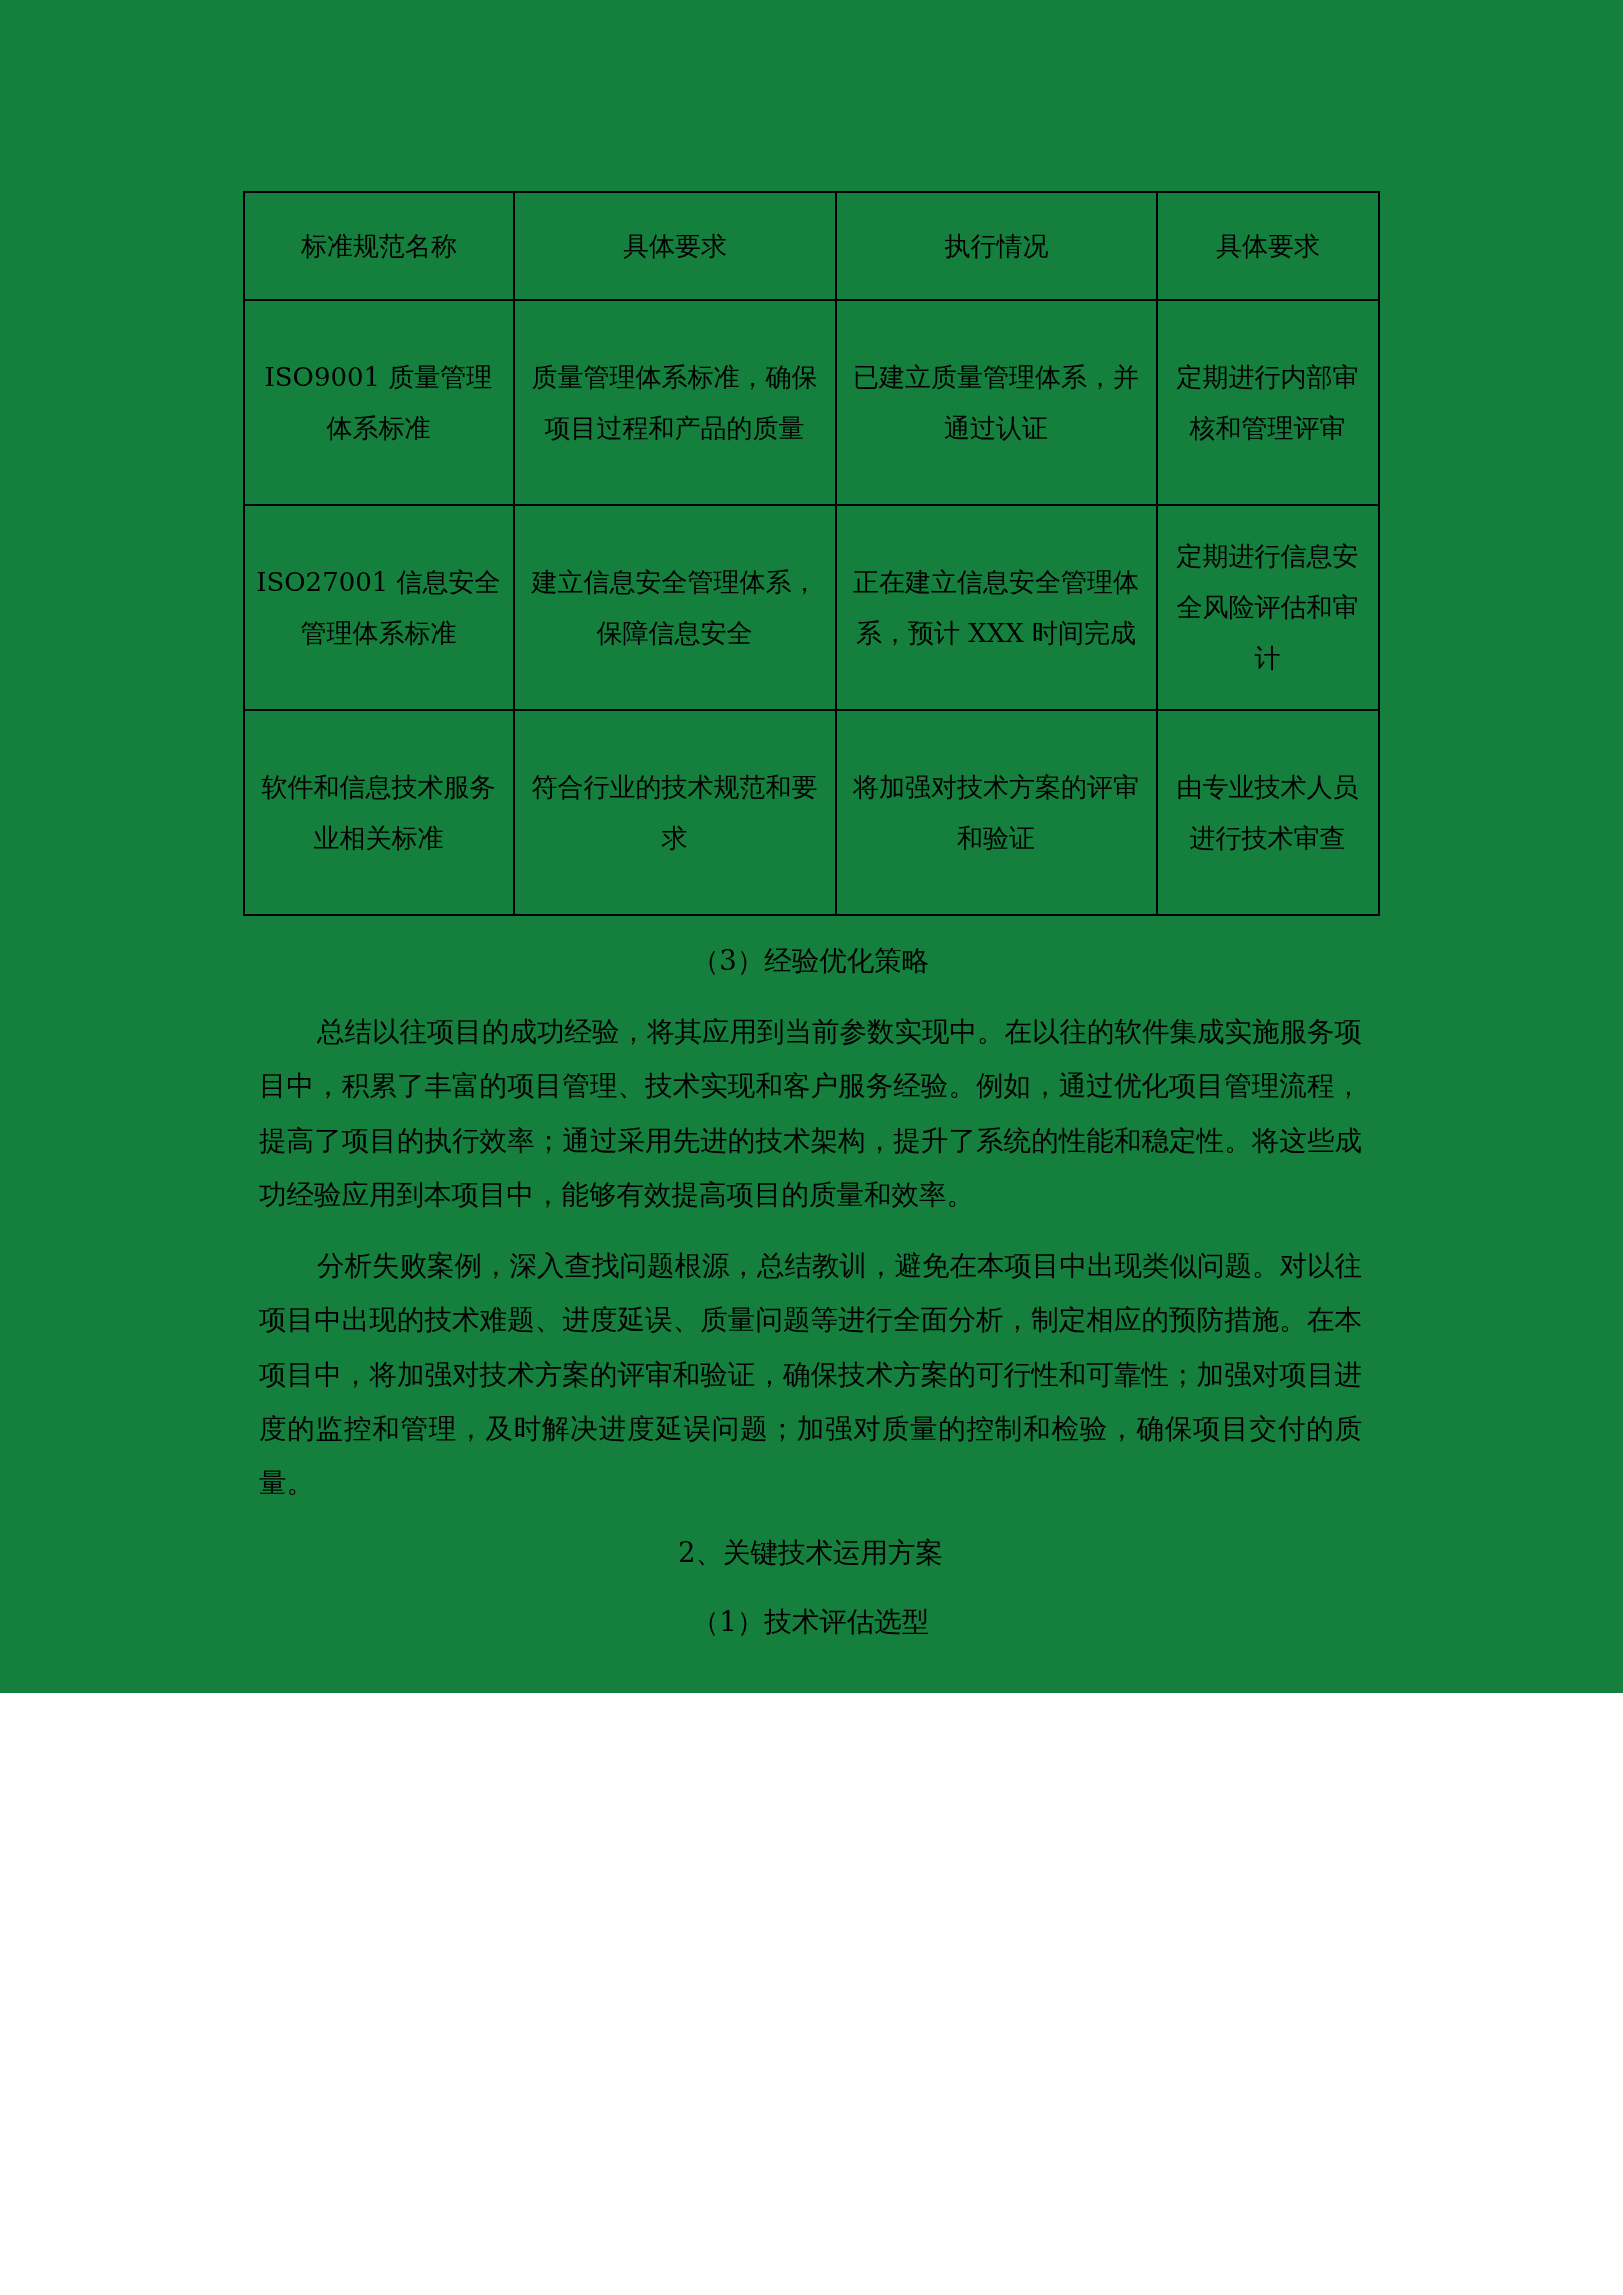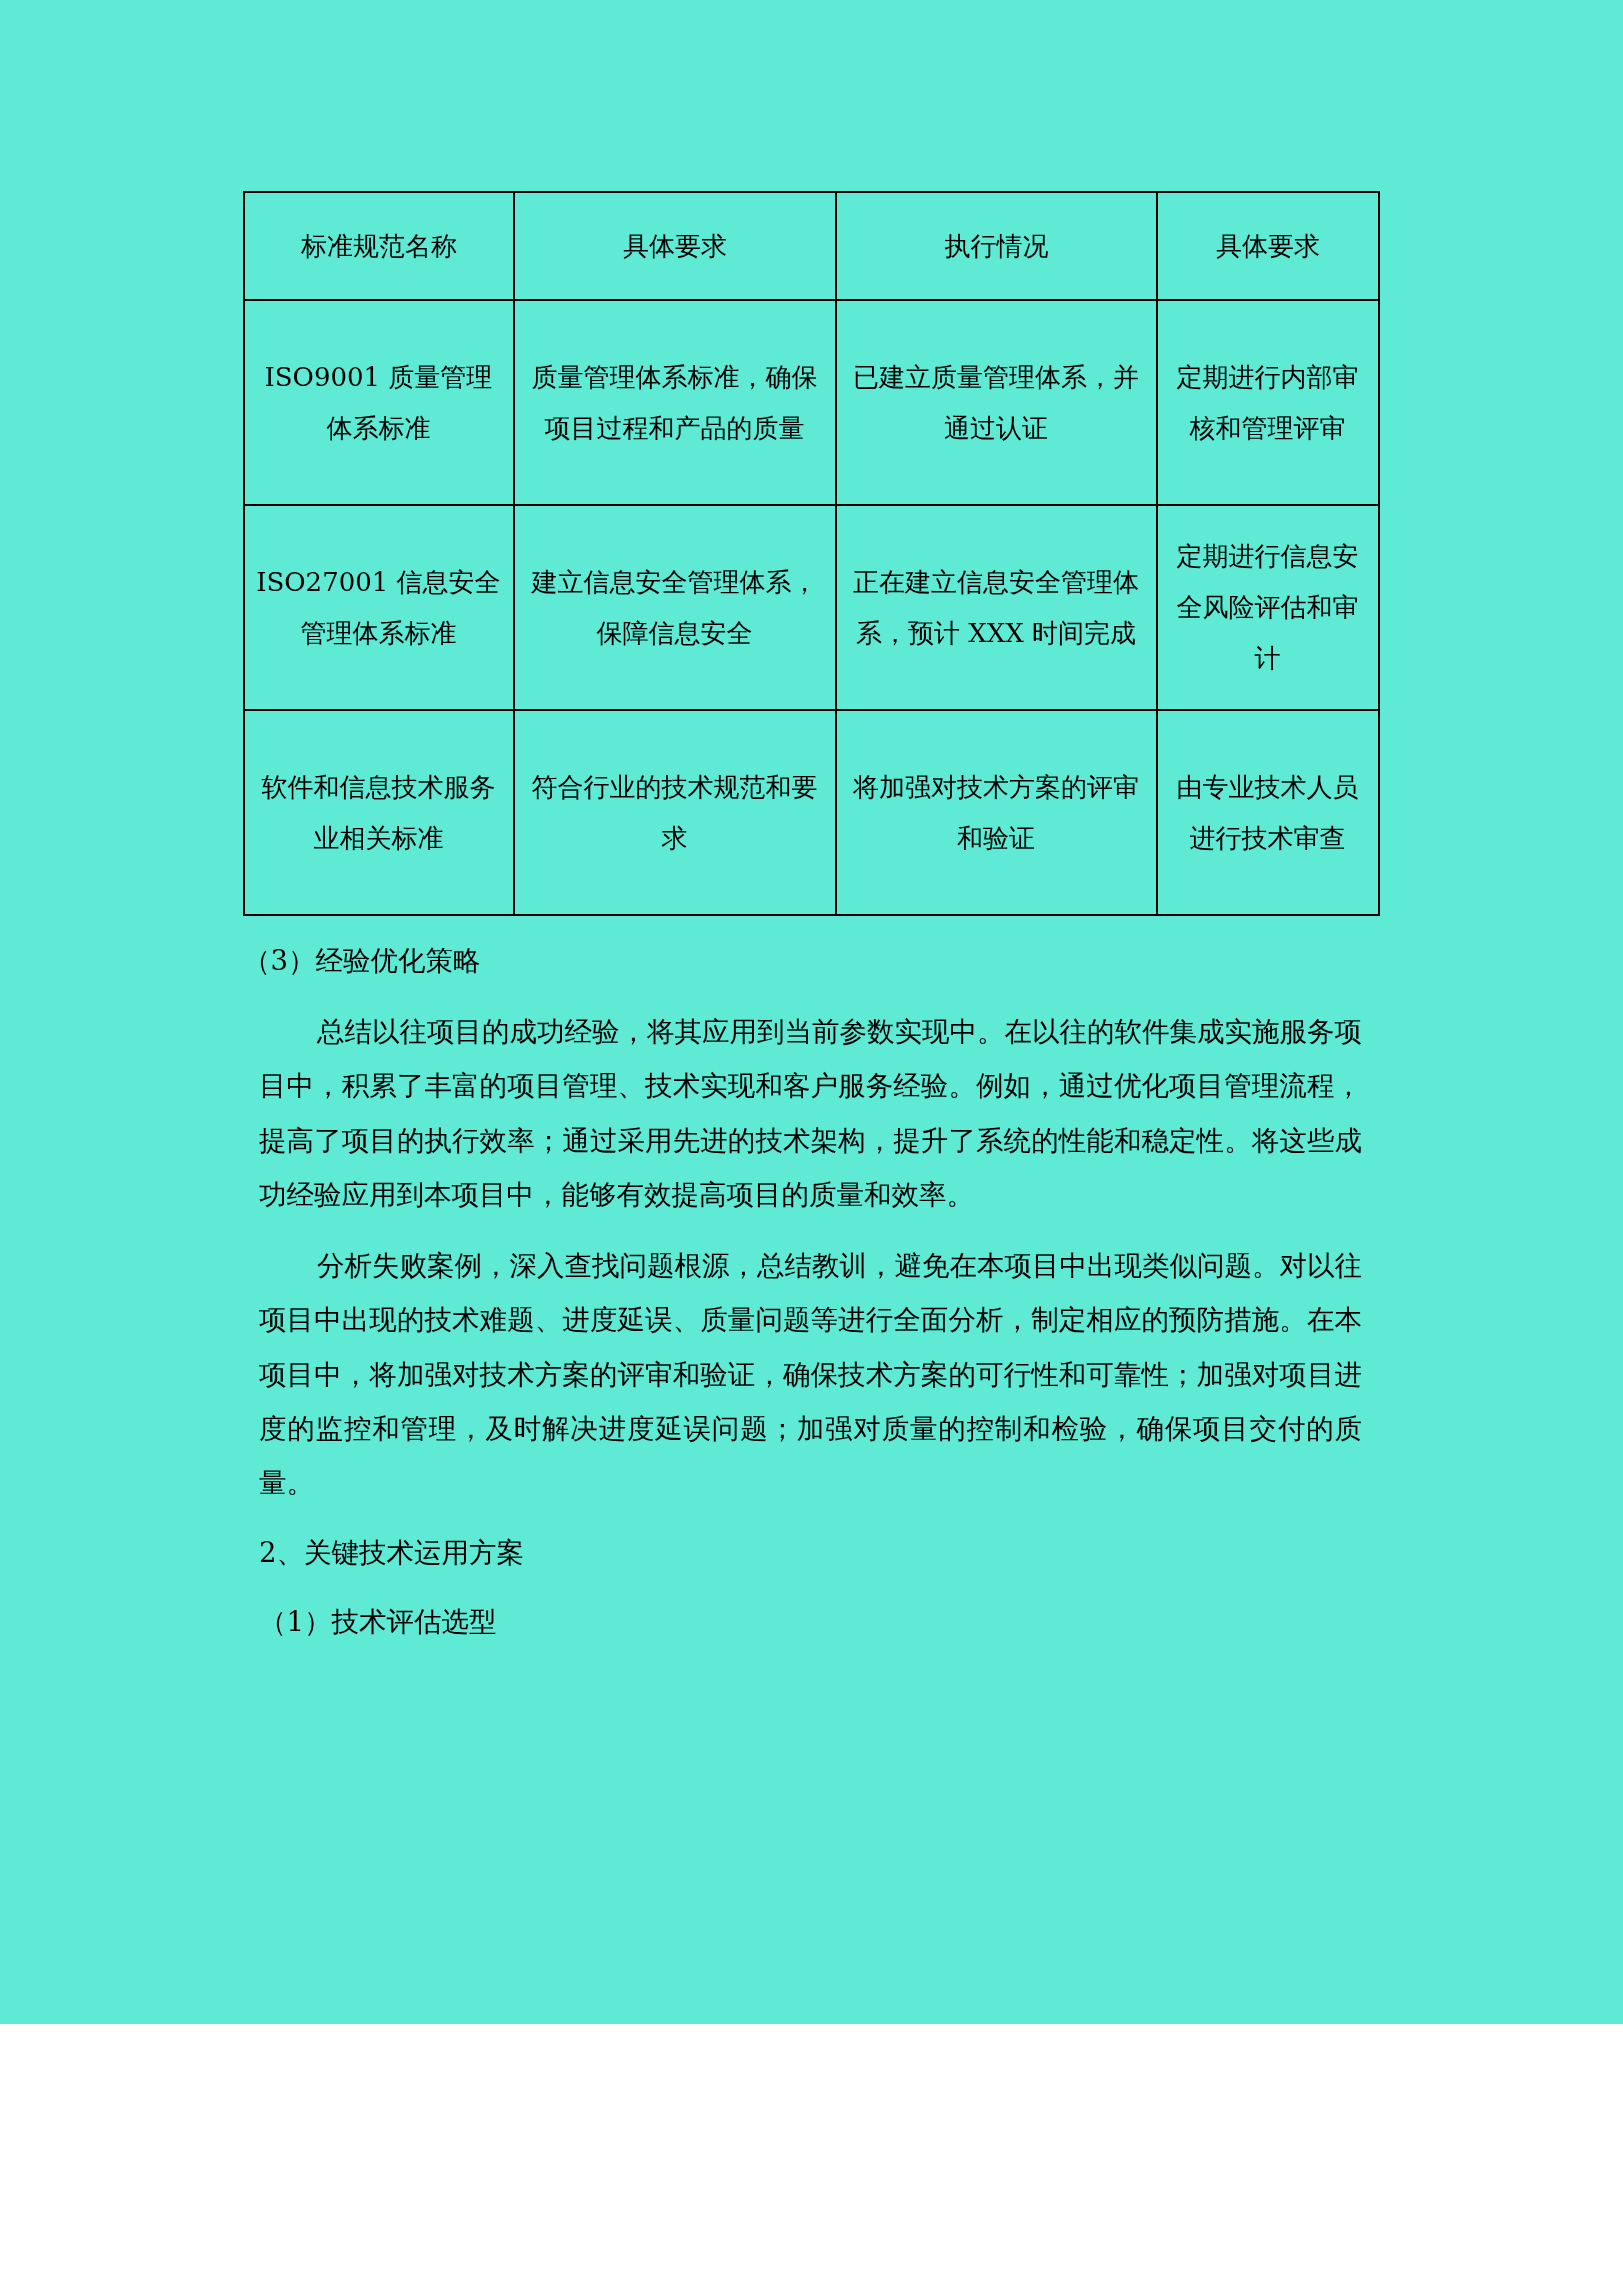--- a/index.html
+++ b/index.html
@@ -13,22 +13,22 @@
     position: relative;
     font-family: "DejaVu Serif", "Liberation Serif", serif;
     color: #000000;
     -webkit-font-smoothing: antialiased;
   }
 
   .page {
     position: absolute;
     left: 0; top: 0;
     width: 1623px;
-    height: 2024px;
-    background: #5eead4;
+    height: 1693px;
+    background: #15803d;
     overflow: hidden;
   }
 
   .content {
     position: absolute;
     left: 243px;
     top: 191px;
     width: 1135px;
   }
 
@@ -62,21 +62,21 @@
   col.c1 { width: 270px; }
   col.c2 { width: 322px; }
   col.c3 { width: 321px; }
   col.c4 { width: 222px; }
 
   
   .heading {
     font-size: 27.5px;
     line-height: 1.95;
     margin: 11.8px 0 0 0;
-    text-align: left;
+    text-align: center;
     font-family: "DejaVu Serif", "Liberation Serif", serif;
     white-space: pre;
   }
   p.para {
     font-size: 27.5px;
     line-height: 1.98;
     margin: 16px;
     text-indent: 58px;
     text-align: justify;
     text-justify: inter-ideograph;

